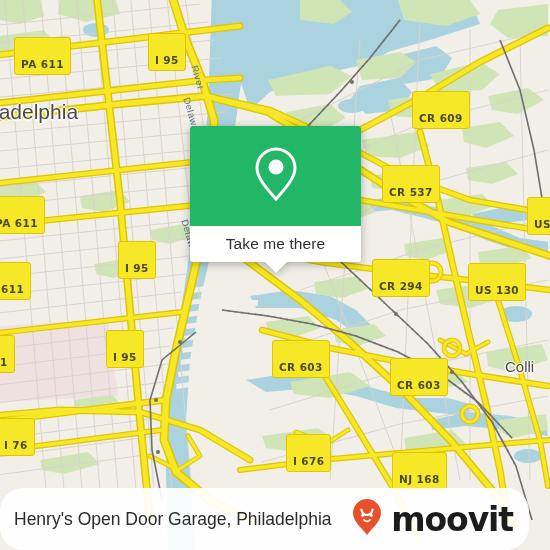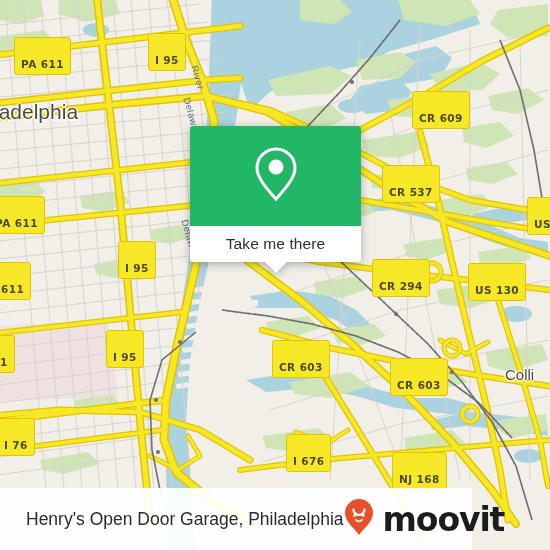--- a/index.html
+++ b/index.html
@@ -121,28 +121,29 @@
     border-left: 11px solid transparent;
     border-right: 11px solid transparent;
     border-top: 11px solid #ffffff;
   }
 
   
   #footer {
     position: absolute;
     left: 0;
     top: 488px;
-    width: 472px;
+    width: 529px;
     height: 62px;
     background: rgba(255,255,255,.93);
     display: flex;
     align-items: center;
     justify-content: space-between;
     box-sizing: border-box;
-    padding: 0 16px 0 26px;
+    padding: 0 16px 0 14px;
+    border-radius: 23px;
   }
   #footer-title {
     font-family: "Liberation Sans", sans-serif;
     font-size: 17.5px;
     color: #2b2b2b;
     white-space: nowrap;
   }
   #brand {
     display: flex;
     align-items: center;
@@ -437,21 +438,21 @@
           <circle cx="470" cy="414" r="8"></circle>
         </g>
       </g>
     </svg>
 
     <div class="river-label" style="left:200px; top:64px; transform:rotate(74deg);">River</div>
     <div class="river-label" style="left:192px; top:96px; transform:rotate(74deg);">Delaware</div>
     <div class="river-label" style="left:190px; top:218px; transform:rotate(74deg);">Delaware</div>
 
     <div class="place-label" style="left:-6px; top:100px;">ladelphia</div>
-    <div class="place-label small" style="left:505px; top:366px;">Colli</div>
+    <div class="place-label small" style="left:505px; top:358px;">Colli</div>
 
     <div class="shield" style="left:14px; top:37px;">PA 611</div>
     <div class="shield" style="left:148px; top:33px;">I 95</div>
     <div class="shield" style="left:412px; top:91px;">CR 609</div>
     <div class="shield" style="left:382px; top:165px;">CR 537</div>
     <div class="shield" style="left:-12px; top:196px;">PA 611</div>
     <div class="shield" style="left:-6px; top:262px;">611</div>
     <div class="shield" style="left:118px; top:241px;">I 95</div>
     <div class="shield" style="left:106px; top:330px;">I 95</div>
     <div class="shield" style="left:527px; top:197px;">US</div>

